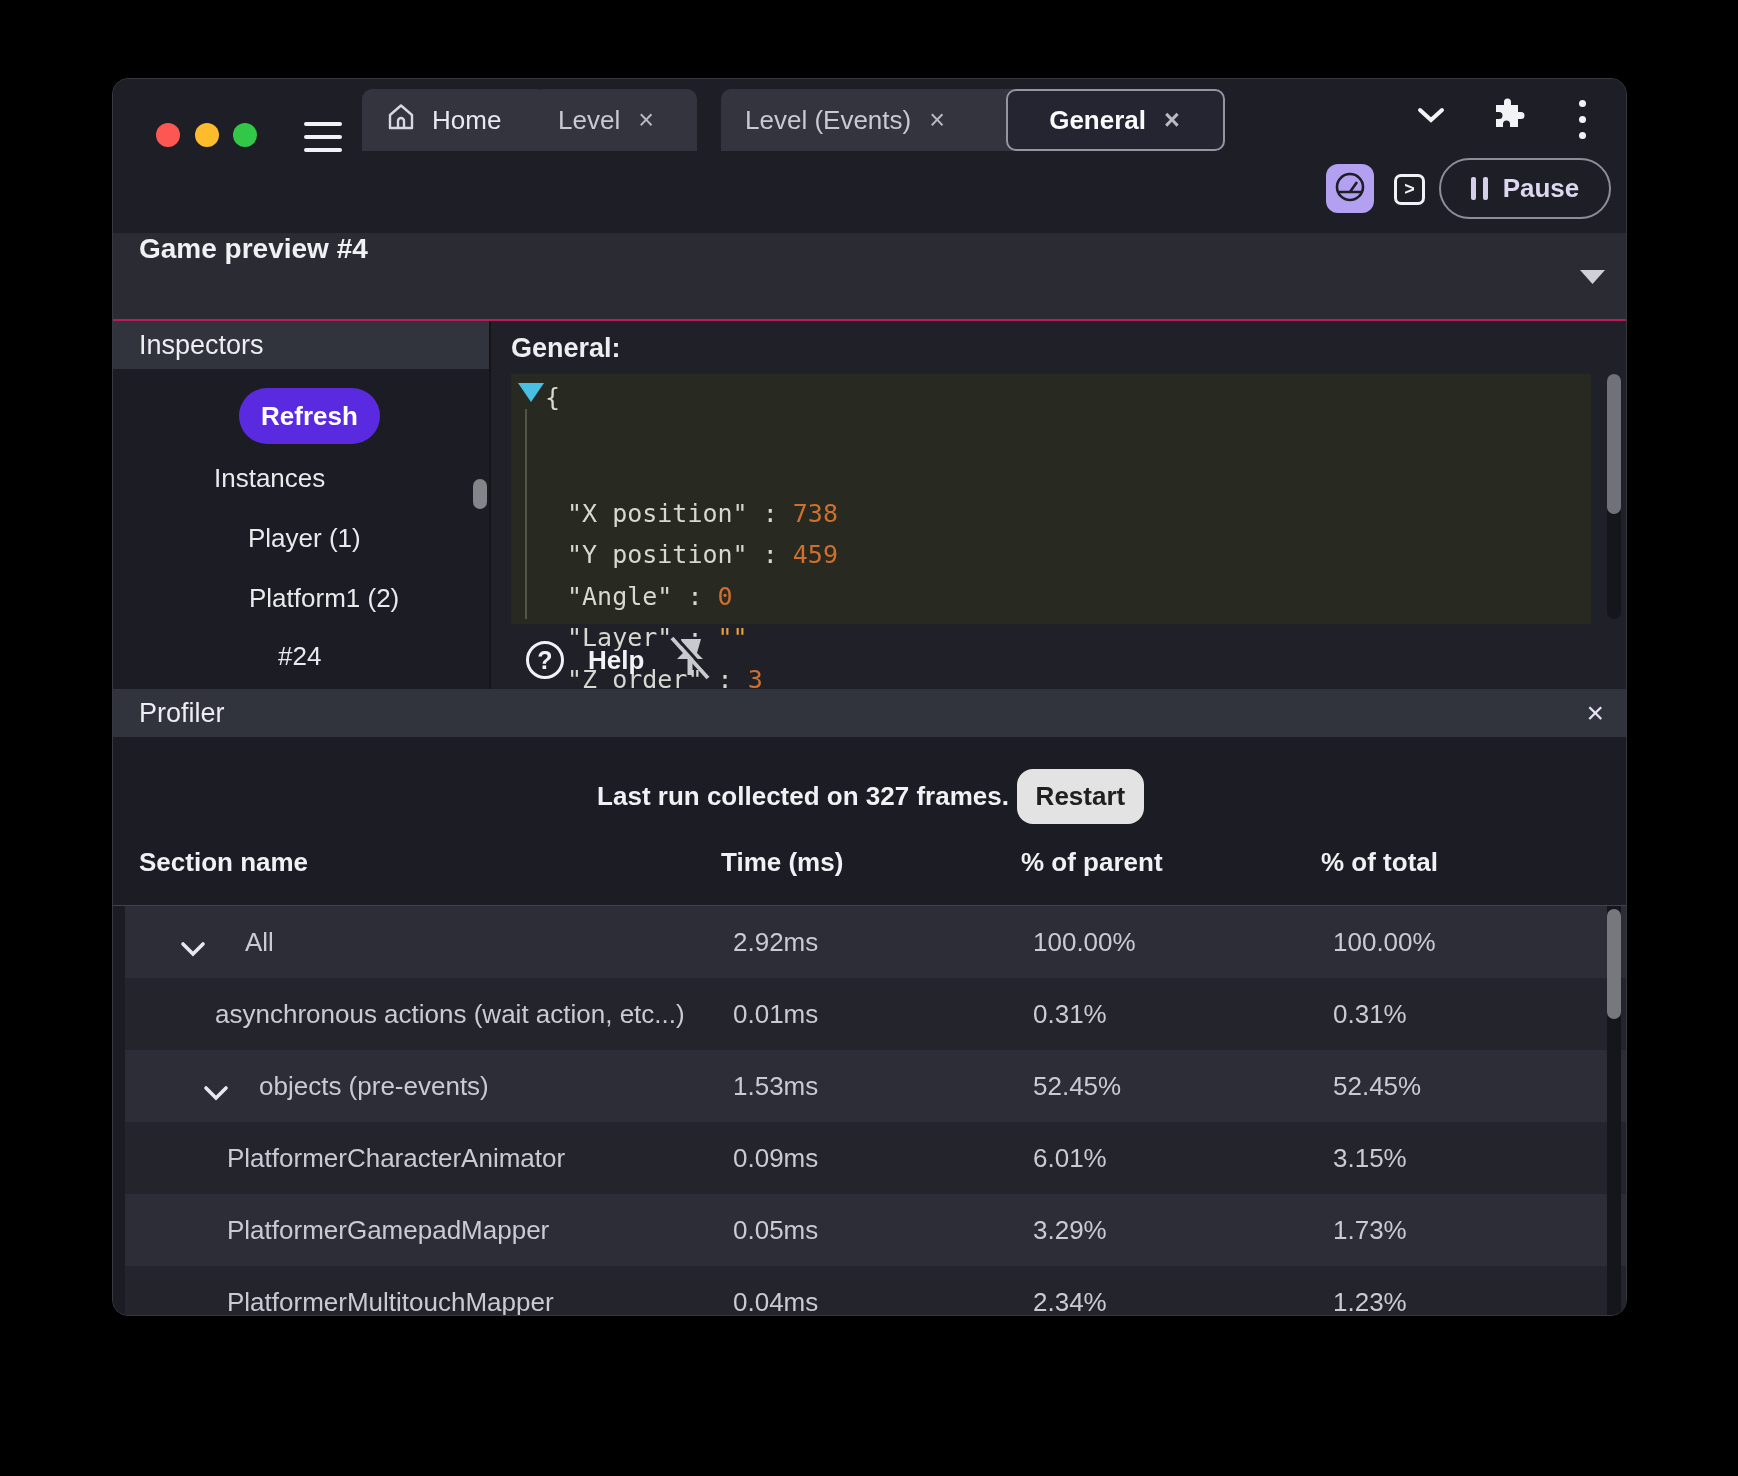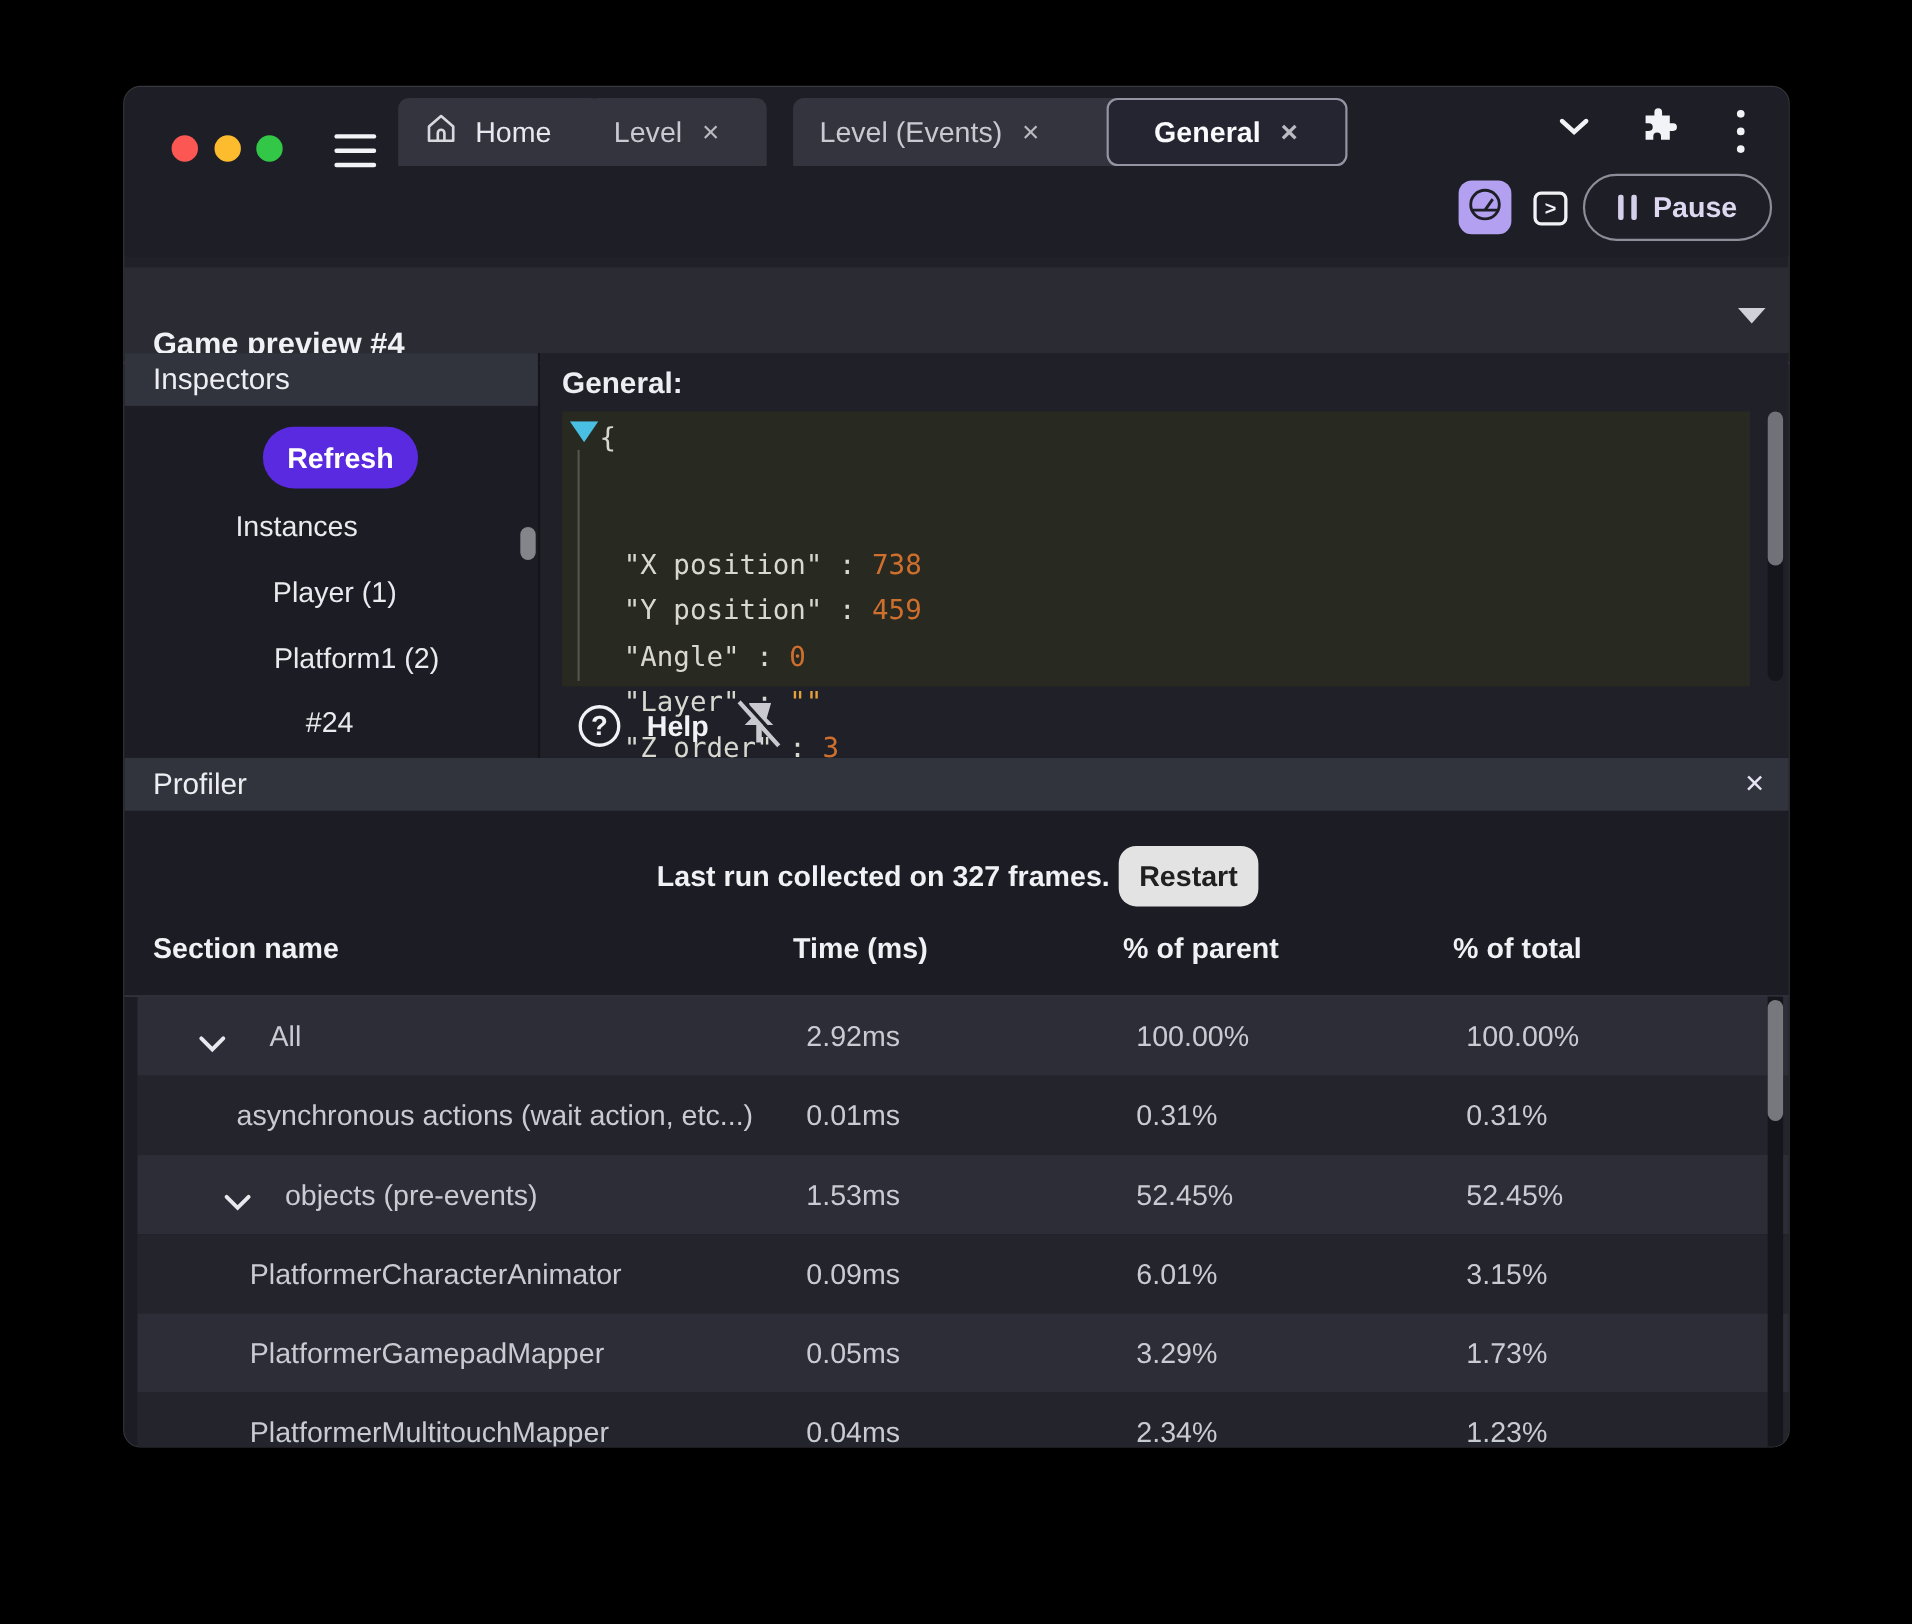--- a/index.html
+++ b/index.html
@@ -37,22 +37,22 @@
   .btn-console{position:absolute;left:1281px;top:95px;width:31px;height:31px;border:3px solid #f2f2f6;
     border-radius:7px;color:#f2f2f6;font-weight:bold;font-size:18px;display:flex;align-items:center;
     justify-content:center;cursor:pointer;}
   .btn-pause{position:absolute;left:1326px;top:79px;width:172px;height:61px;border:2px solid #8d8d99;
     border-radius:31px;display:flex;align-items:center;justify-content:center;gap:15px;cursor:pointer;background:transparent;}
   .pause-bars{display:flex;gap:7px;}
   .pause-bars i{width:5px;height:23px;background:#d6cfea;border-radius:2px;}
   .btn-pause span{color:#ddd7f0;font-weight:bold;font-size:26px;}
 
   
-  .preview-row{position:absolute;left:0;top:164px;width:1515px;height:88px;background:#2b2c33;
-    border-bottom:2px solid #d946ef;display:flex;align-items:flex-end;}
+  .preview-row{position:absolute;left:0;top:154px;width:1515px;height:88px;background:#2b2c33;
+    border-bottom:2px solid #be185d;display:flex;align-items:flex-start;}
   .preview-row .title{margin-left:26px;font-size:28px;font-weight:600;color:#f0f1f5;}
   .preview-caret{position:absolute;left:1466px;top:36px;cursor:pointer;}
 
   
   .inspectors{position:absolute;left:0;top:242px;width:378px;height:368px;background:#1c1d24;
     border-right:2px solid #141519;}
   .panel-head{height:48px;background:#32343d;color:#eceef2;font-size:27px;font-weight:500;
     line-height:48px;padding-left:26px;}
   .btn-refresh{position:absolute;left:126px;top:67px;width:141px;height:56px;border-radius:28px;
     background:#5a2ae0;border:none;color:#fff;font-weight:bold;font-size:26px;cursor:pointer;}

